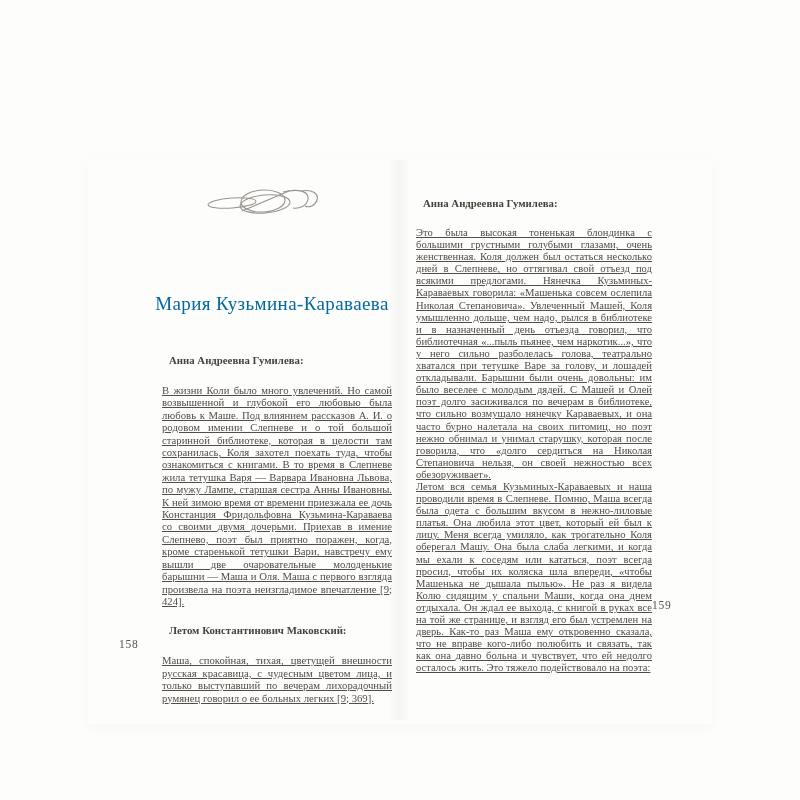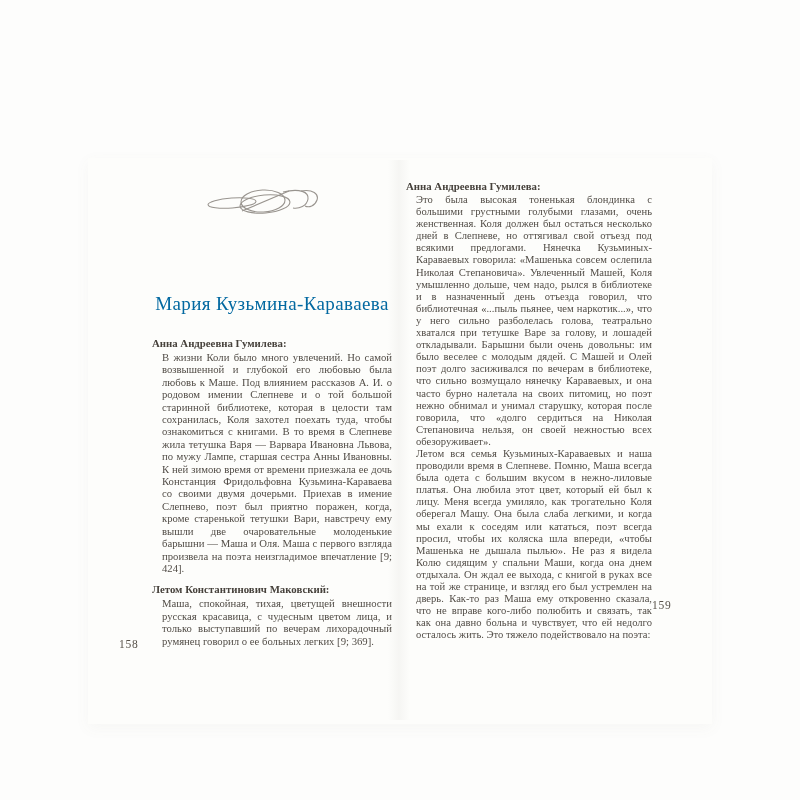--- a/index.html
+++ b/index.html
@@ -45,28 +45,29 @@
     position: absolute;
     text-align: left;
   }
   .col-left  { left: 152px; top: 337px; width: 240px; }
   .col-right { left: 406px; top: 180px; width: 246px; }
   .sec-heading {
     font-size: 10.8px;
     font-weight: 700;
     color: #46413b;
     line-height: 13px;
-    margin: 0;
+    margin: 17px;
   }
   .sec-body {
     margin: 1px 0 0 10px;
     font-size: 10.7px;
     line-height: 12.4px;
     color: #524d47;
     text-align: justify;
+    text-decoration: underline;
   }
   .col-left .sec-block + .sec-block { margin-top: 9px; }
   .col-right .sec-body {
     font-size: 10.6px;
     line-height: 12.1px;
   }
   .sec-body p { margin: 0; }
   .page-number {
     position: absolute;
     font-size: 11.5px;

